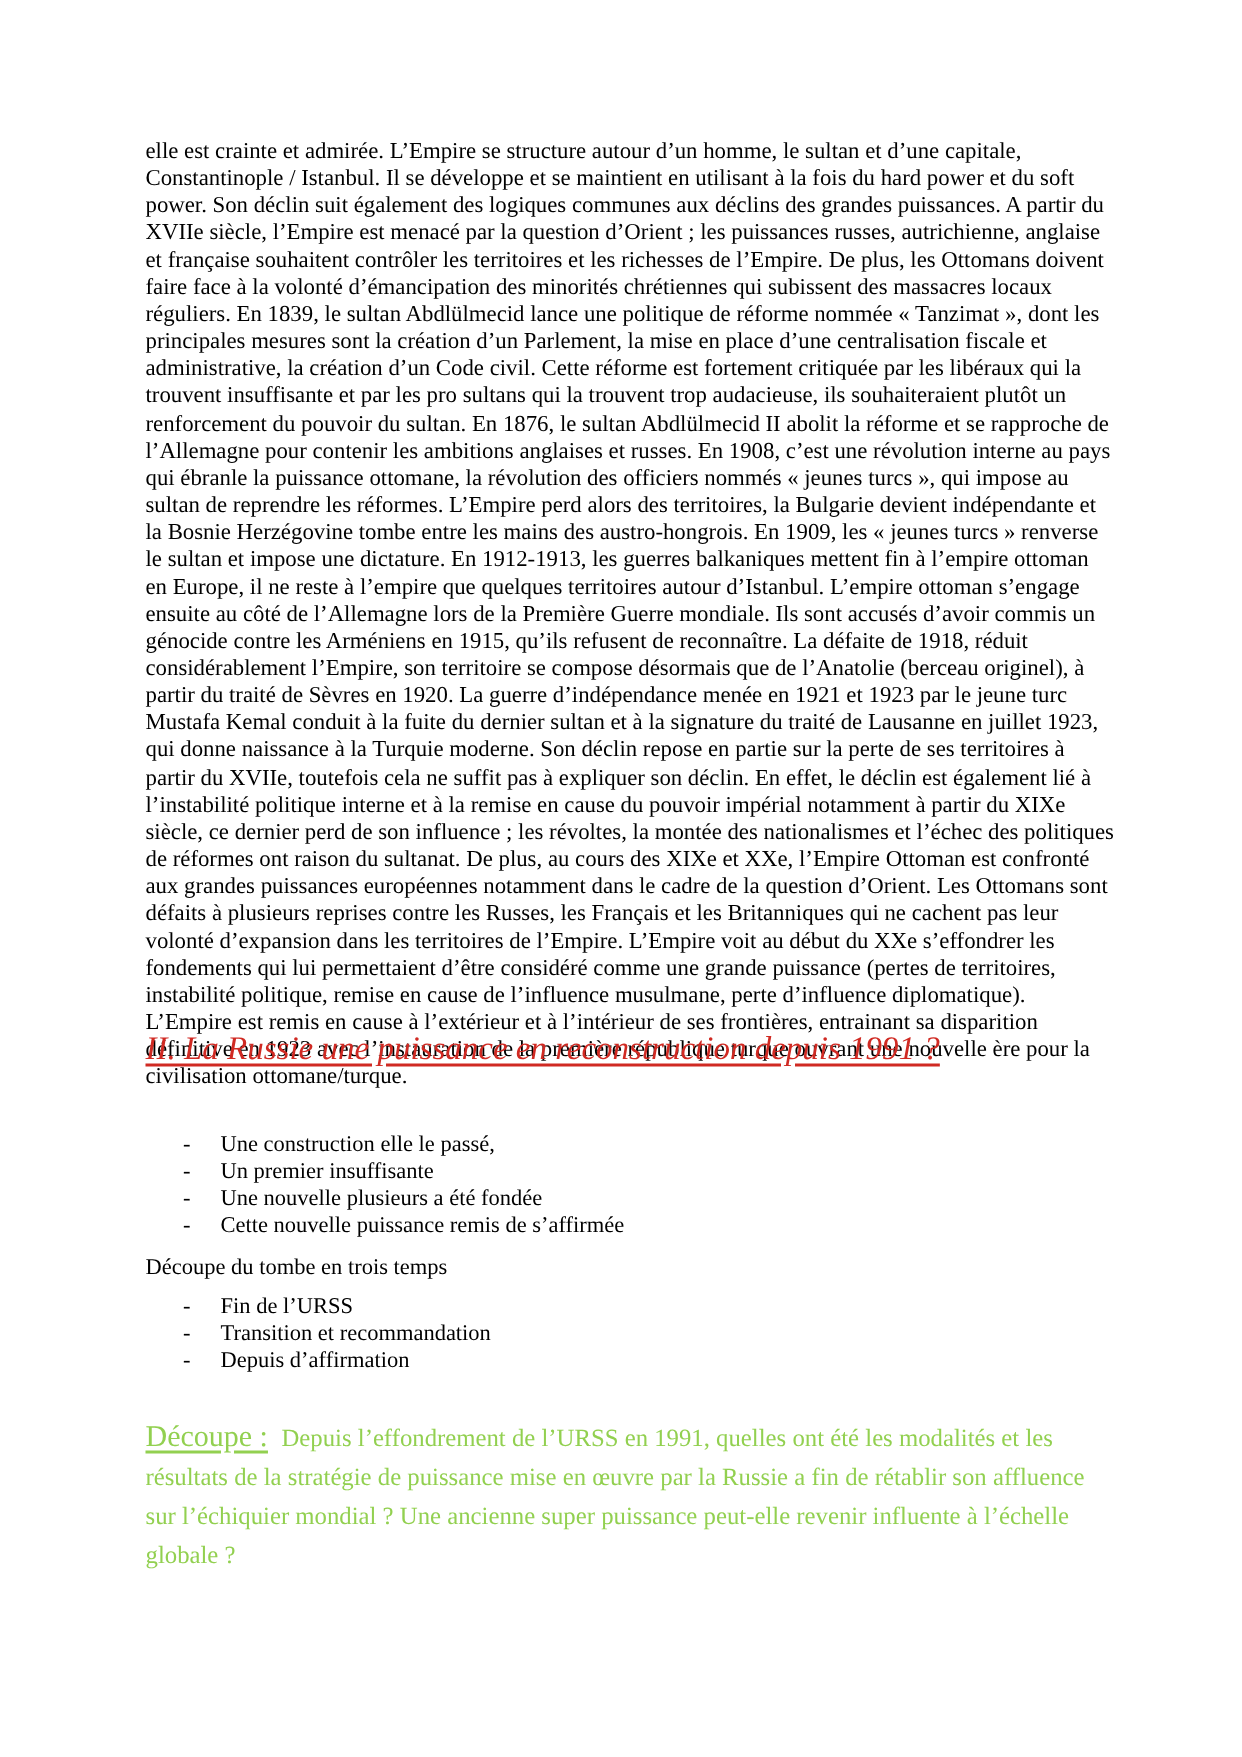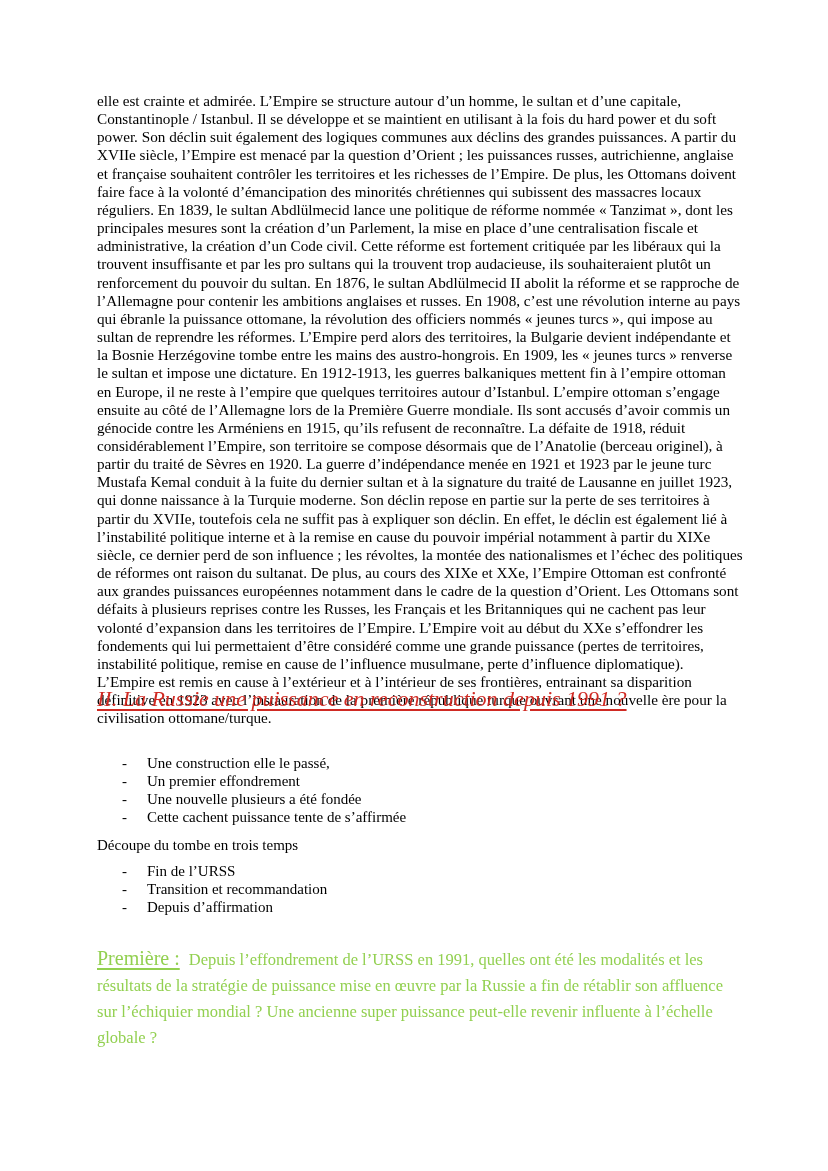--- a/index.html
+++ b/index.html
@@ -108,29 +108,29 @@
   <h2 class="section-heading">II. La Russie une puissance en reconstruction depuis 1991 ?</h2>
 
 
   <div class="dash-list elements">
     <div class="dash-li">
       <span class="marker">-</span>
       <span class="txt">Une construction elle le passé,</span>
     </div>
     <div class="dash-li">
       <span class="marker">-</span>
-      <span class="txt">Un premier effondrement</span>
+      <span class="txt">Un premier insuffisante</span>
     </div>
     <div class="dash-li">
       <span class="marker">-</span>
       <span class="txt">Une nouvelle plusieurs a été fondée</span>
     </div>
     <div class="dash-li">
       <span class="marker">-</span>
-      <span class="txt">Cette cachent puissance tente de s’affirmée</span>
+      <span class="txt">Cette nouvelle puissance remis de s’affirmée</span>
     </div>
   </div>
 
   <p class="decoupe-line">Découpe du tombe en trois temps</p>
 
   <div class="dash-list temps">
     <div class="dash-li">
       <span class="marker">-</span>
       <span class="txt">Fin de l’URSS</span>
     </div>
@@ -138,16 +138,16 @@
       <span class="marker">-</span>
       <span class="txt">Transition et recommandation</span>
     </div>
     <div class="dash-li">
       <span class="marker">-</span>
       <span class="txt">Depuis d’affirmation</span>
     </div>
   </div>
 
   <p class="probleme-para">
-    <span class="probleme-label">Première :</span><span>Depuis l’effondrement de l’URSS en 1991, quelles ont été les modalités et les résultats de la stratégie de puissance mise en œuvre par la Russie a fin de rétablir son affluence sur l’échiquier mondial ? Une ancienne super puissance peut-elle revenir influente à l’échelle globale ?</span>
+    <span class="probleme-label">Découpe :</span><span>Depuis l’effondrement de l’URSS en 1991, quelles ont été les modalités et les résultats de la stratégie de puissance mise en œuvre par la Russie a fin de rétablir son affluence sur l’échiquier mondial ? Une ancienne super puissance peut-elle revenir influente à l’échelle globale ?</span>
   </p>
 
 </div>
 
 </body></html>

